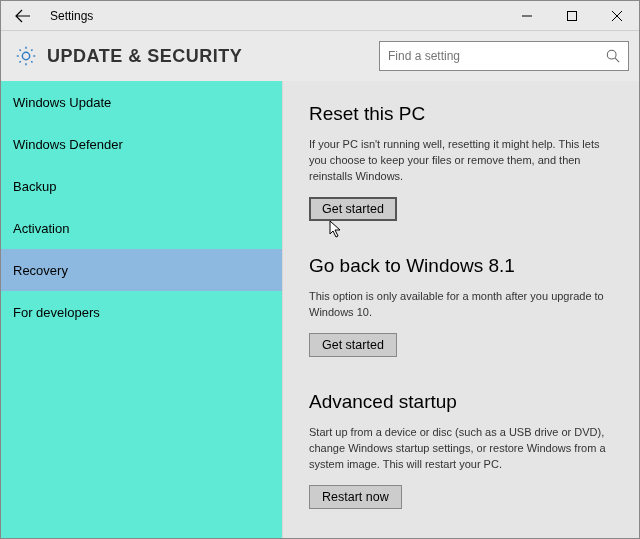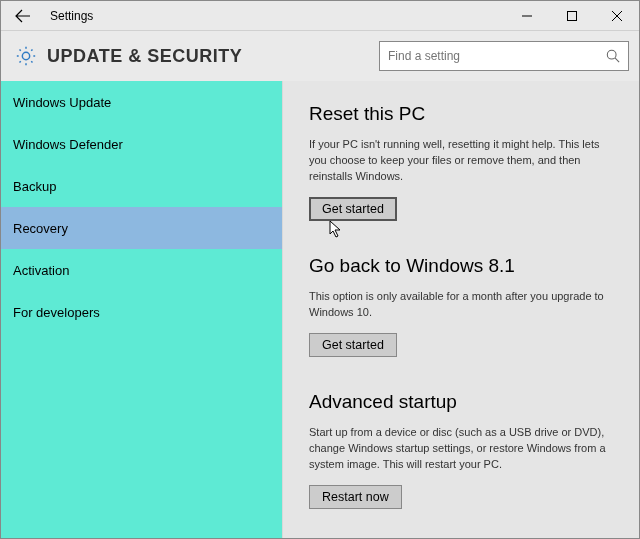--- a/index.html
+++ b/index.html
@@ -87,25 +87,25 @@
   <div class="sidebar">
     <div class="item">
         <span>Windows Update</span>
       </div>
     <div class="item">
         <span>Windows Defender</span>
       </div>
     <div class="item">
         <span>Backup</span>
       </div>
+    <div class="item">
+        <span>Activation</span>
+      </div>
     <div class="item selected">
         <span>Recovery</span>
-      </div>
-    <div class="item">
-        <span>Activation</span>
       </div>
     <div class="item">
         <span>For developers</span>
       </div>
   </div>
 
   <div class="main">
     <div class="section">
       <h2>Reset this PC</h2>
       <p>If your PC isn't running well, resetting it might help. This lets you choose to keep your files or remove them, and then reinstalls Windows.</p>

